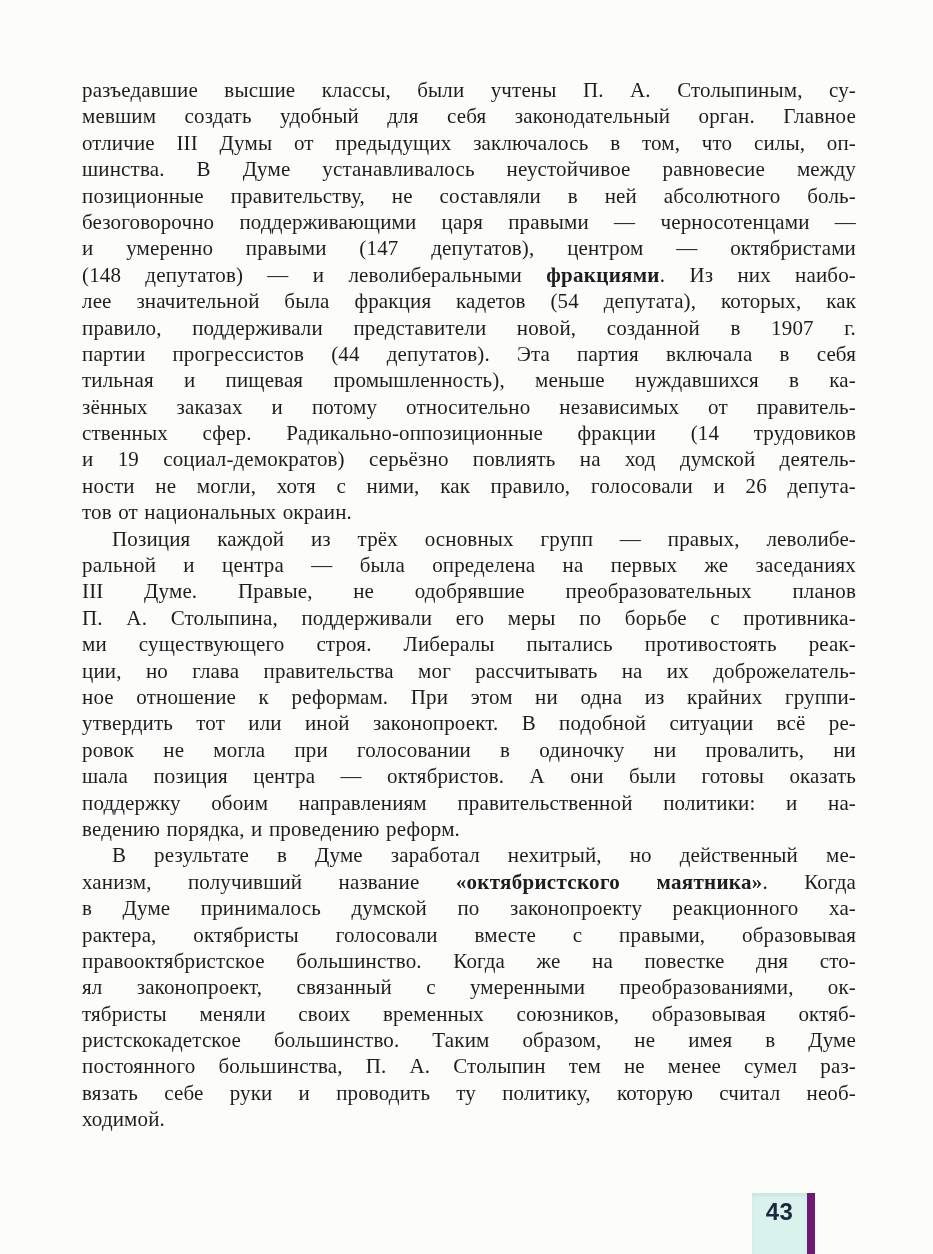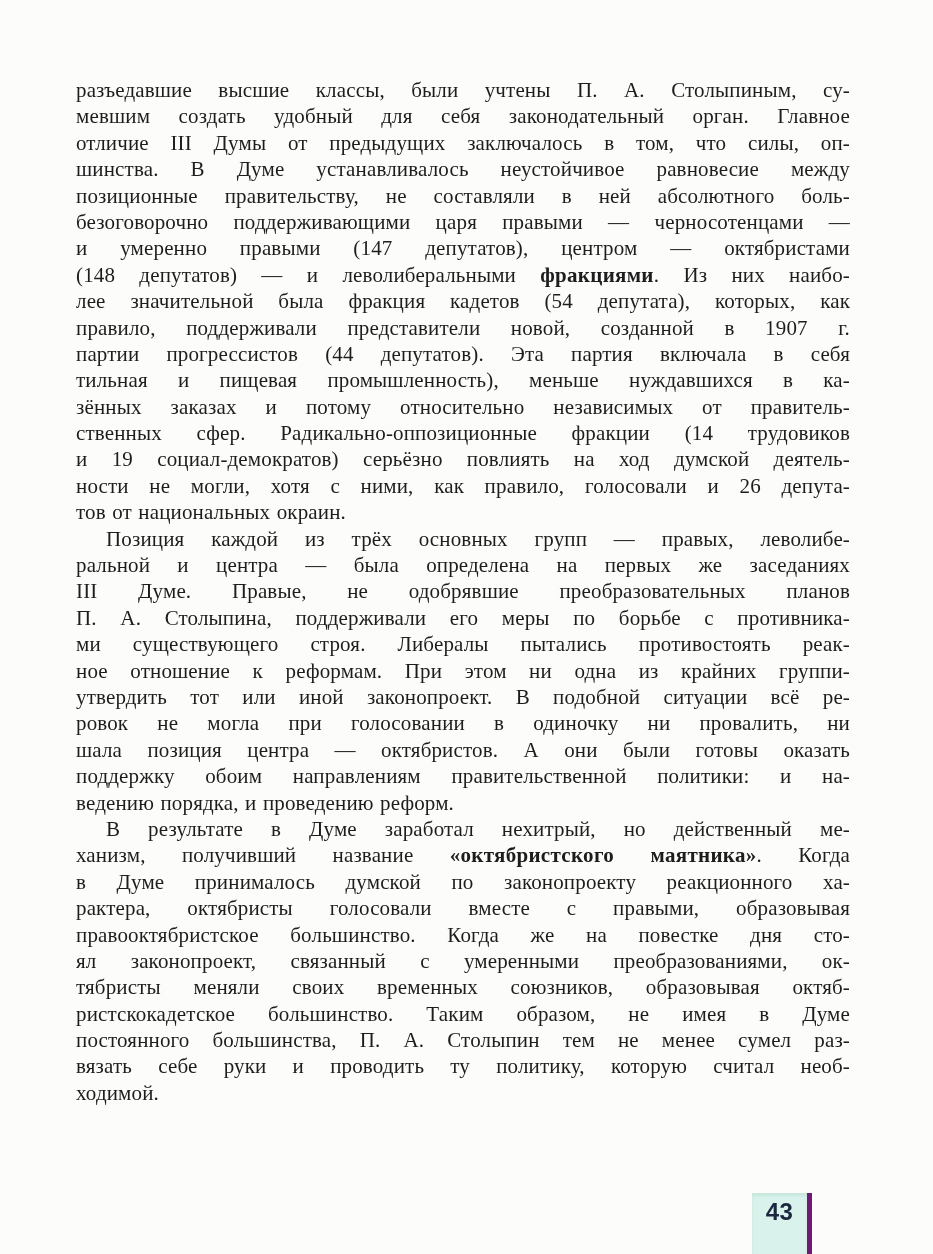--- a/index.html
+++ b/index.html
@@ -14,21 +14,21 @@
     overflow: hidden;
     font-family: "Liberation Serif", serif;
   }
   .sheet {
     position: absolute;
     inset: 0;
     background: #fcfcfb;
   }
   .text-block {
     position: absolute;
-    left: 76px;
+    left: 82px;
     top: 77px;
     width: 774px;
     color: #1d1d1d;
   }
   .line {
     font-size: 21px;
     line-height: 26.4px;
     height: 26.4px;
     text-align: justify;
     text-align-last: justify;
@@ -46,21 +46,21 @@
     font-weight: bold;
     letter-spacing: 0.3px;
   }
   .page-badge {
     position: absolute;
     left: 752px;
     top: 1193px;
     width: 55px;
     height: 61px;
     background: #d9f3ec;
-    border-right: 5px solid #701a75;
+    border-right: 8px solid #701a75;
     box-shadow: inset 0 3px 3px rgba(170, 205, 192, 0.35);
   }
   .page-badge .num {
     margin-top: 5px;
     text-align: center;
     font-family: "Liberation Sans", sans-serif;
     font-weight: bold;
     font-size: 24px;
     color: #1b2840;
     letter-spacing: 0.5px;
@@ -87,20 +87,21 @@
       <div class="line">зённых заказах и потому относительно независимых от правитель-</div>
       <div class="line">ственных сфер. Радикально-оппозиционные фракции (14 трудовиков</div>
       <div class="line">и 19 социал-демократов) серьёзно повлиять на ход думской деятель-</div>
       <div class="line">ности не могли, хотя с ними, как правило, голосовали и 26 депута-</div>
       <div class="line last">тов от национальных окраин.</div>
       <div class="line indent">Позиция каждой из трёх основных групп — правых, леволибе-</div>
       <div class="line">ральной и центра — была определена на первых же заседаниях</div>
       <div class="line">III Думе. Правые, не одобрявшие преобразовательных планов</div>
       <div class="line">П. А. Столыпина, поддерживали его меры по борьбе с противника-</div>
       <div class="line">ми существующего строя. Либералы пытались противостоять реак-</div>
+      <div class="line">ции, но глава правительства мог рассчитывать на их доброжелатель-</div>
       <div class="line">ное отношение к реформам. При этом ни одна из крайних группи-</div>
       <div class="line">утвердить тот или иной законопроект. В подобной ситуации всё ре-</div>
       <div class="line">ровок не могла при голосовании в одиночку ни провалить, ни</div>
       <div class="line">шала позиция центра — октябристов. А они были готовы оказать</div>
       <div class="line">поддержку обоим направлениям правительственной политики: и на-</div>
       <div class="line last">ведению порядка, и проведению реформ.</div>
       <div class="line indent">В результате в Думе заработал нехитрый, но действенный ме-</div>
       <div class="line">ханизм, получивший название <b>«октябристского маятника»</b>. Когда</div>
       <div class="line">в Думе принималось думской по законопроекту реакционного ха-</div>
       <div class="line">рактера, октябристы голосовали вместе с правыми, образовывая</div>

